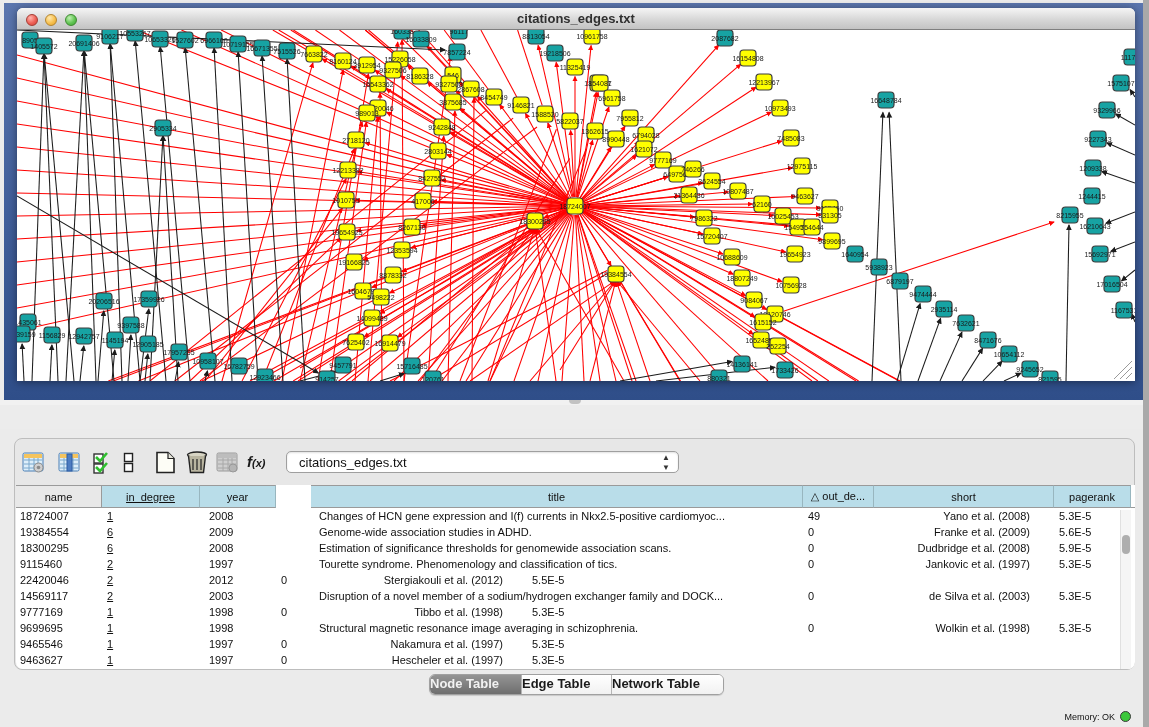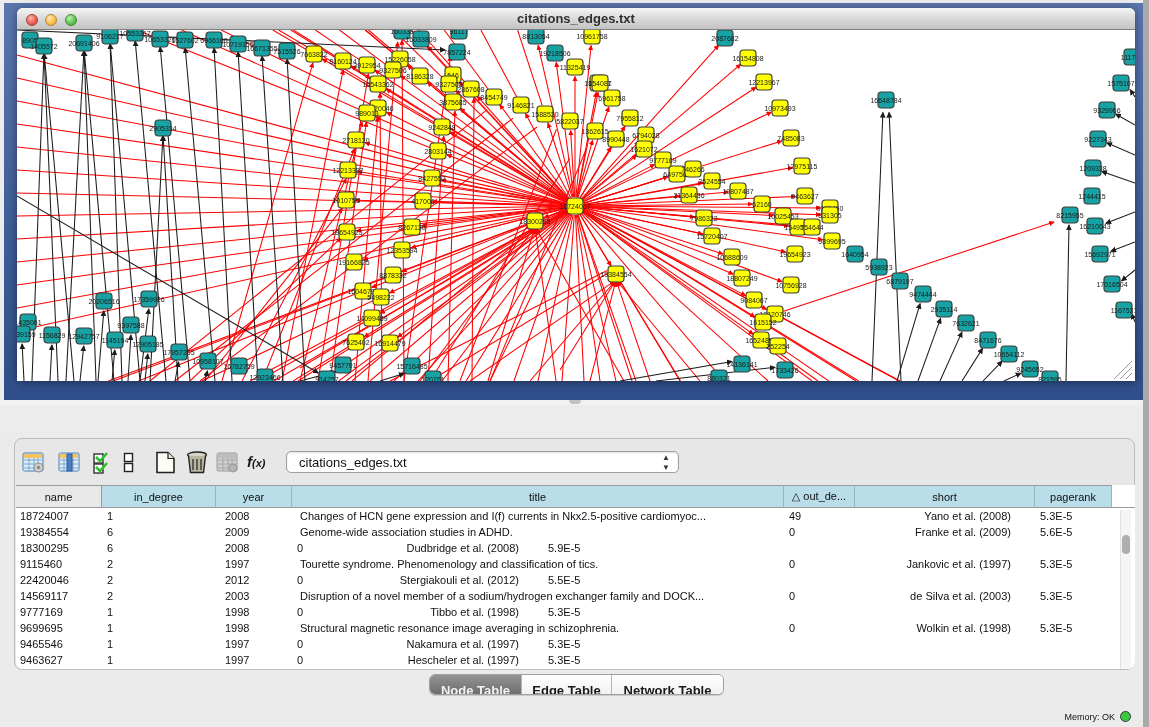--- a/index.html
+++ b/index.html
@@ -41,35 +41,35 @@
 #dropdown .arr { position:absolute; right:8px; top:1px; font-size:8px; color:#333; line-height:10px; text-align:center; }
 
 #tablewrap { position:absolute; left:1px; top:46px; width:1119px; height:184px; background:#fff;
   overflow:hidden; border-radius:0 0 7px 7px; }
 .th { display:flex; height:23px; font-size:11px; color:#101010; }
 .th>div { border-right:1px solid #98b6bf; border-top:1px solid #9a9a9a; border-bottom:1px solid #9a9a9a;
   background:#b9dde9; display:flex; align-items:center; justify-content:center; }
 .th .c1 { background:#e8e8e8; border-right:1px solid #9a9a9a; }
 .tr { display:flex; height:16px; font-size:11px; color:#101010; align-items:center; }
 .c1 { width:86px; flex:none; padding-left:4px; }
-.c2 { width:114px; flex:none; padding-left:5px; }
+.c2 { width:98px; flex:none; padding-left:5px;text-decoration:underline; }
 .c3 { width:76px; flex:none; padding-left:9px; }
-.c4 { width:492px; flex:none; padding-left:8px; white-space:nowrap; overflow:hidden; }
+.c4 { width:492px; flex:none; padding-left:8px; white-space:nowrap; overflow:hidden;margin-left:35px; }
 .c5 { width:71px; flex:none; padding-left:5px; }
 .c6 { width:180px; flex:none; text-align:right; padding-right:24px; }
 .c7 { width:77px; flex:none; padding-left:5px; }
 .th .c1,.th .c2,.th .c3,.th .c4,.th .c5,.th .c6,.th .c7 { padding:0; text-align:center; justify-content:center; }
 #scrollbar { position:absolute; right:4px; top:25px; width:11px; height:160px; background:#f5f5f5;
   border-left:1px solid #e0e0e0; }
 #scrollbar .thumb { position:absolute; left:1px; top:25px; width:8px; height:19px; background:#aeaeae; border-radius:4px; }
 
 #tabs { position:absolute; left:429px; top:245px; height:21px; display:flex;
   border:1px solid #a0a0a0; border-radius:6px; overflow:hidden; background:#fff;
   box-shadow:0 1px 1px rgba(0,0,0,.15); }
-#tabs>div { font-size:13px; font-weight:bold; padding-top:8px; text-align:center; height:100%; }
+#tabs>div { font-size:13px; font-weight:bold; padding-top:1px; text-align:left; height:100%; }
 #tab1 { width:91px; background:linear-gradient(#949494,#6e6e6e); color:#f2f2f2; }
 #tab2 { width:90px; background:linear-gradient(#ffffff,#f1f1f1); color:#1a1a1a; border-left:1px solid #b5b5b5; }
 #tab3 { width:112px; background:linear-gradient(#ffffff,#f1f1f1); color:#1a1a1a; border-left:1px solid #b5b5b5; }
 #status { position:absolute; right:12px; top:282px; font-size:9px; color:#111; }
 #status .dot { display:inline-block; width:11px; height:11px; border-radius:50%; background:#3cc83c;
   border:1px solid #3a3a3a; vertical-align:-2px; margin-left:5px; }
 </style>
 </head>
 <body>
 <div id="desktop"></div>
@@ -699,20 +699,21 @@
           <div class="c3">2009</div>
           <div class="c4">Genome-wide association studies in ADHD.</div>
           <div class="c5">0</div>
           <div class="c6">Franke et al. (2009)</div>
           <div class="c7">5.6E-5</div>
         </div>
 <div class="tr">
           <div class="c1">18300295</div>
           <div class="c2">6</div>
           <div class="c3">2008</div>
+          <div class="c4">Estimation of significance thresholds for genomewide association scans.</div>
           <div class="c5">0</div>
           <div class="c6">Dudbridge et al. (2008)</div>
           <div class="c7">5.9E-5</div>
         </div>
 <div class="tr">
           <div class="c1">9115460</div>
           <div class="c2">2</div>
           <div class="c3">1997</div>
           <div class="c4">Tourette syndrome. Phenomenology and classification of tics.</div>
           <div class="c5">0</div>

